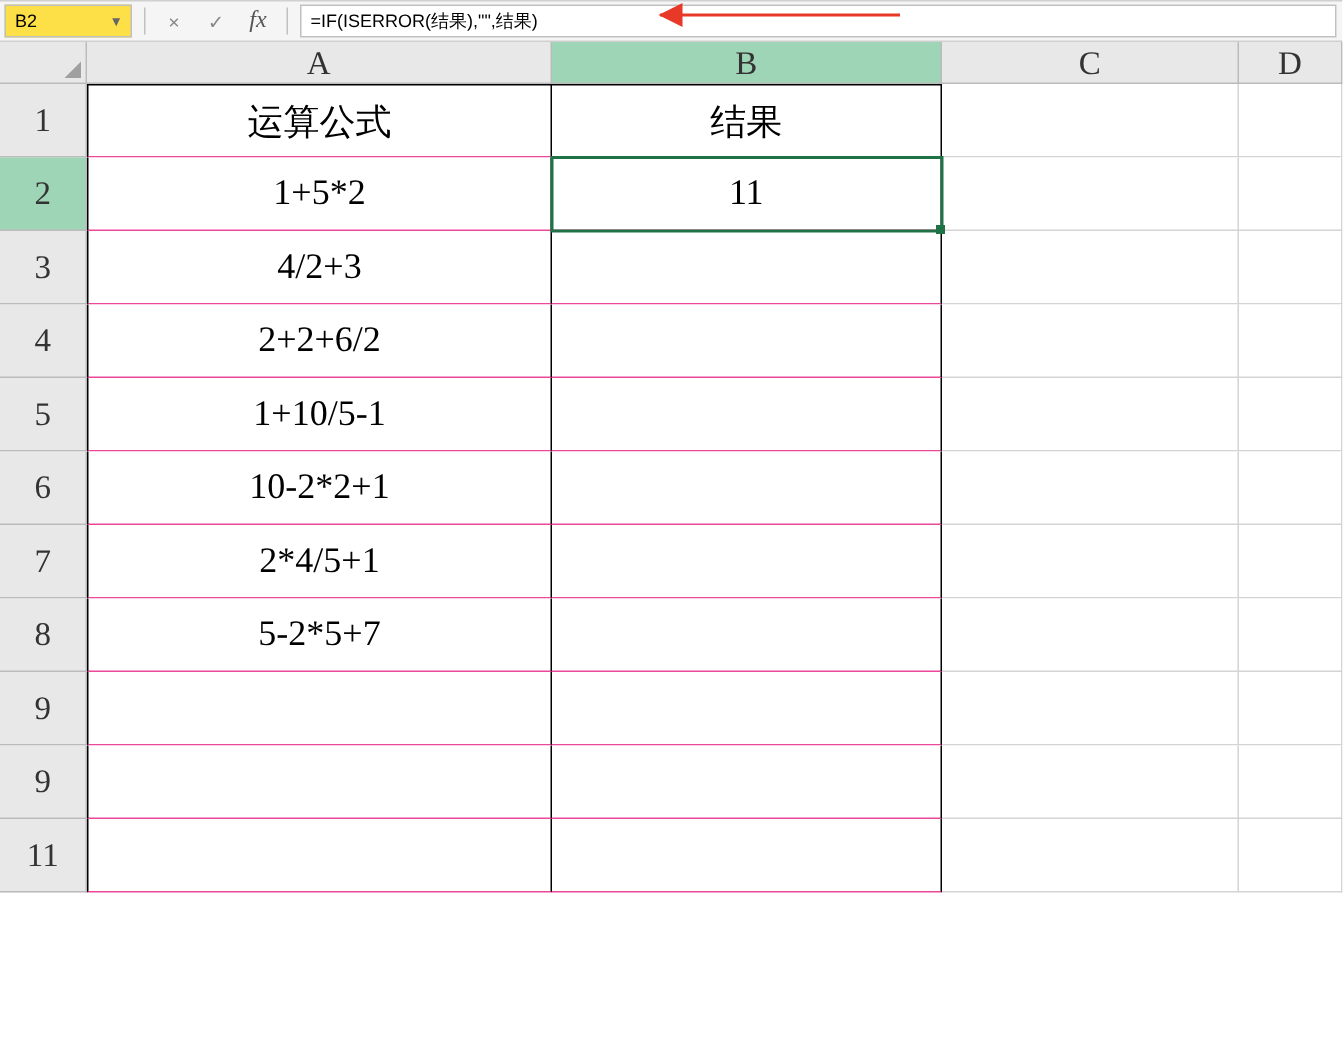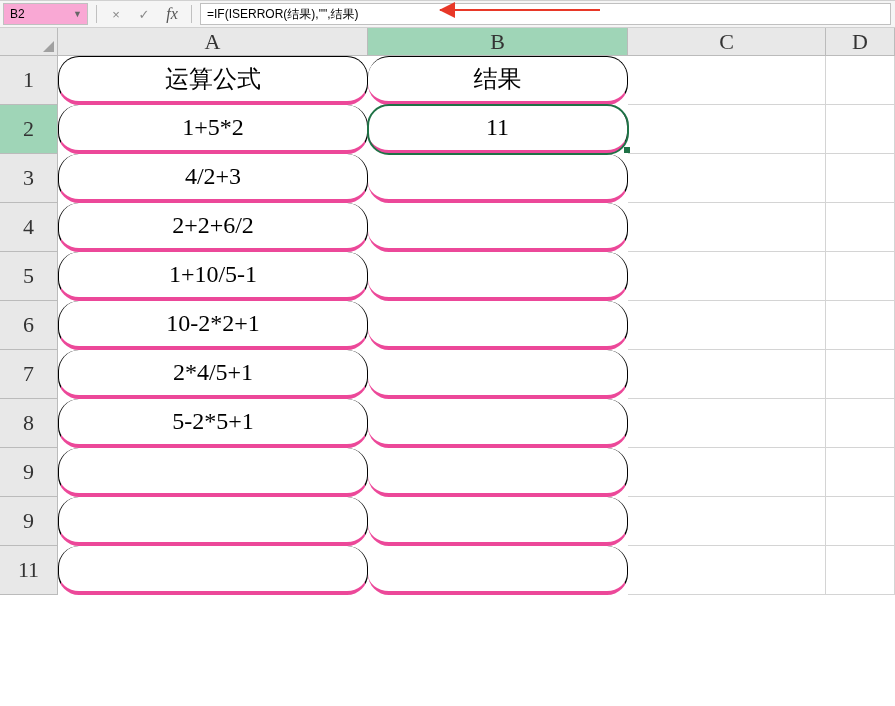--- a/index.html
+++ b/index.html
@@ -21,21 +21,21 @@
       background: #f5f5f5;
       border-top: 1px solid #d0d0d0;
       border-bottom: 1px solid #d0d0d0;
       font-size: 12px;
       position: relative;
     }
     .name-box {
       width: 85px;
       height: 22px;
       margin-left: 3px;
-      background: #f9a8d4;
+      background: #fde047;
       border: 1px solid #c0c0c0;
       display: flex;
       align-items: center;
       padding: 0 6px;
       font-size: 12px;
       position: relative;
     }
     .name-box-dropdown {
       position: absolute;
       right: 2px;
@@ -180,21 +180,21 @@
     }
     .cell.col-a { width: 310px; }
     .cell.col-b { width: 260px; }
     .cell.col-c { width: 198px; }
     .cell.col-d { width: 69px; justify-content: flex-end; padding-right: 6px; }
     .col-header.col-a { width: 310px; }
     .col-header.col-b { width: 260px; }
     .col-header.col-c { width: 198px; }
     .col-header.col-d { width: 69px; }
     .cell.data-border-right { border-right: 1px solid #000; }
-    .cell.data-border-bottom { border-bottom: 4px solid #ec4899; border-radius: 21px; }
+    .cell.data-border-bottom { border-bottom: 1px solid #ec4899; }
     .cell.data-border-top { border-top: 1px solid #000; }
     .cell.data-border-left { border-left: 1px solid #000; }
     .cell.active {
       outline: 2px solid #1f7246;
       outline-offset: -1px;
       z-index: 2;
     }
     .fill-handle {
       position: absolute;
       right: -3px;
@@ -288,21 +288,21 @@
     </div>
     <div class="grid-row">
       <div class="row-header">7</div>
       <div class="cell col-a data-border-right data-border-bottom data-border-left">2*4/5+1</div>
       <div class="cell col-b data-border-right data-border-bottom"></div>
       <div class="cell col-c"></div>
       <div class="cell col-d"></div>
     </div>
     <div class="grid-row">
       <div class="row-header">8</div>
-      <div class="cell col-a data-border-right data-border-bottom data-border-left">5-2*5+1</div>
+      <div class="cell col-a data-border-right data-border-bottom data-border-left">5-2*5+7</div>
       <div class="cell col-b data-border-right data-border-bottom"></div>
       <div class="cell col-c"></div>
       <div class="cell col-d"></div>
     </div>
     <div class="grid-row">
       <div class="row-header">9</div>
       <div class="cell col-a data-border-right data-border-bottom data-border-left"></div>
       <div class="cell col-b data-border-right data-border-bottom"></div>
       <div class="cell col-c"></div>
       <div class="cell col-d"></div>

